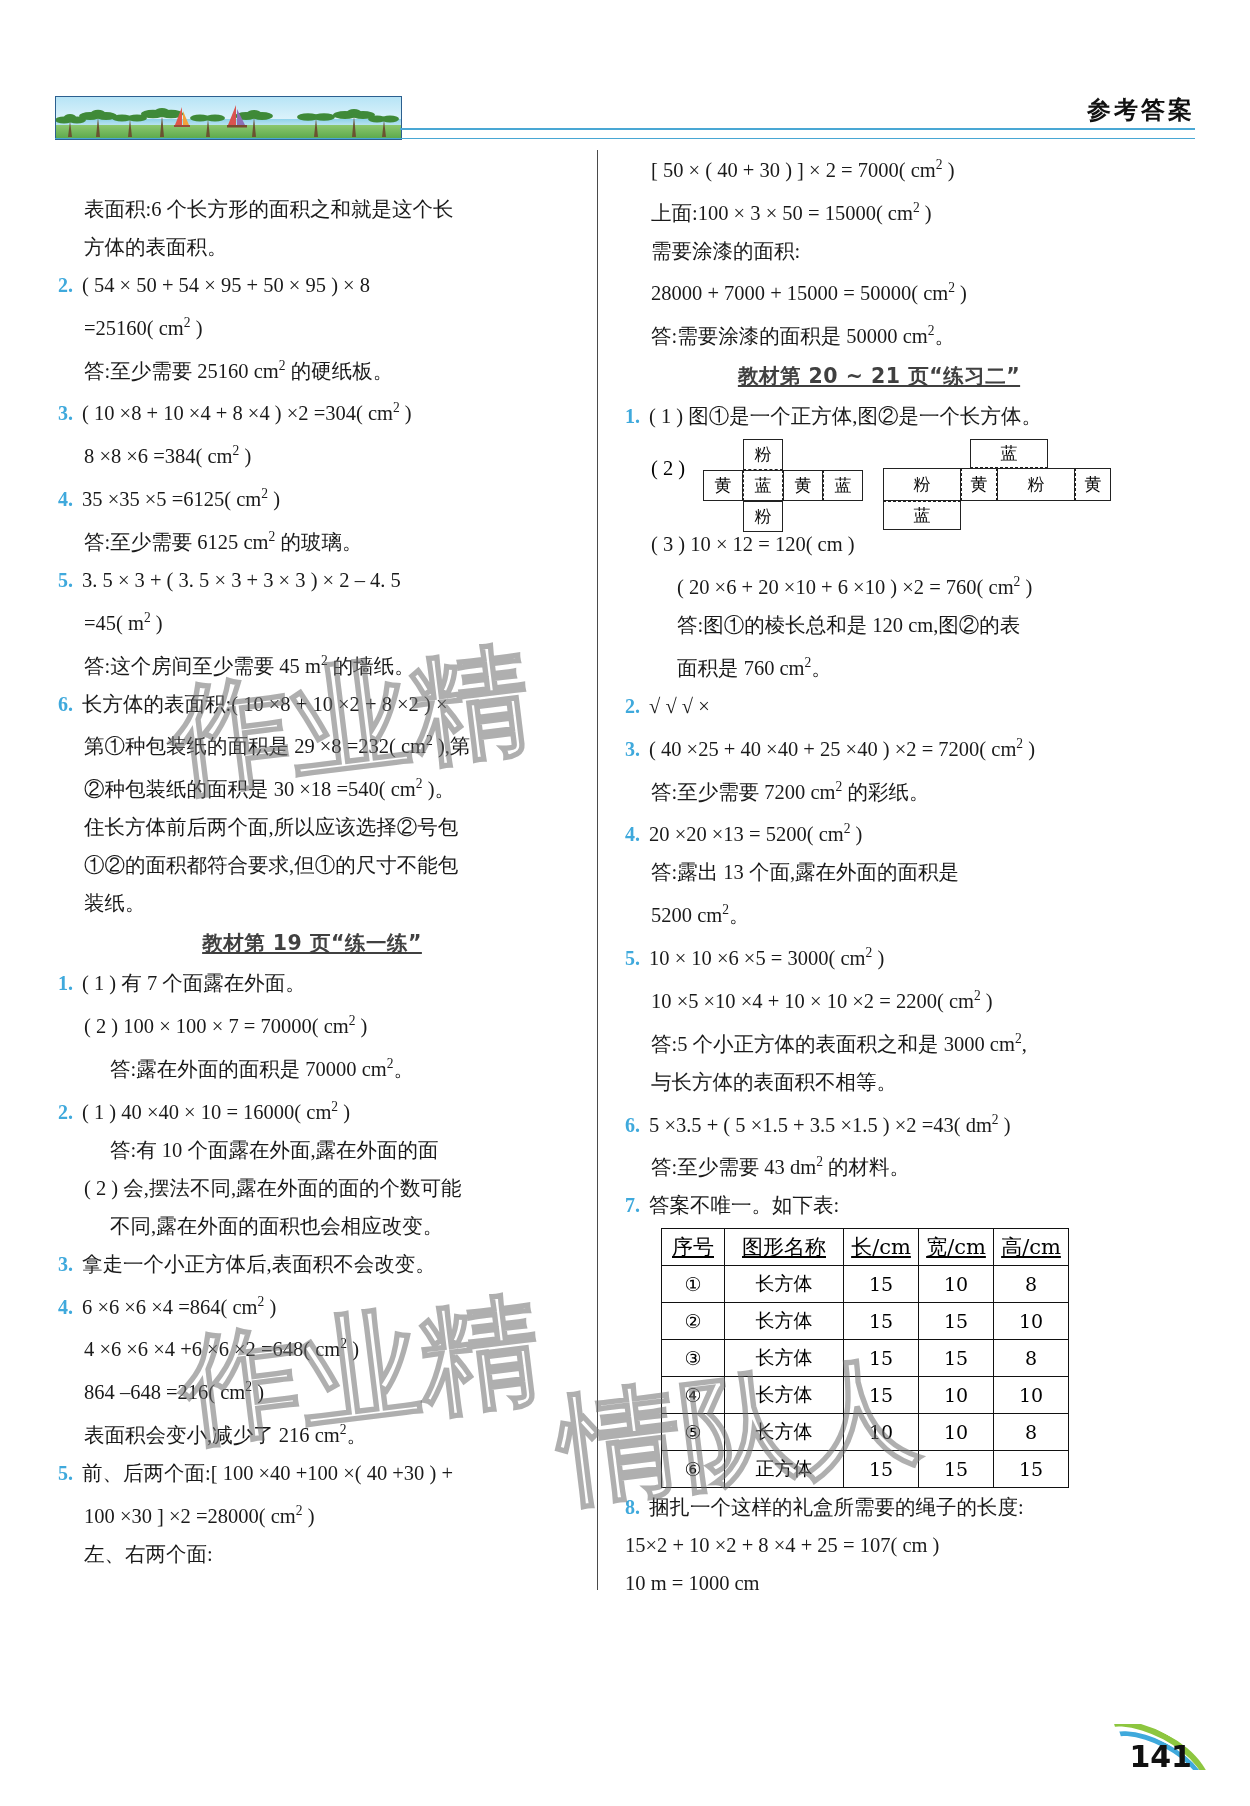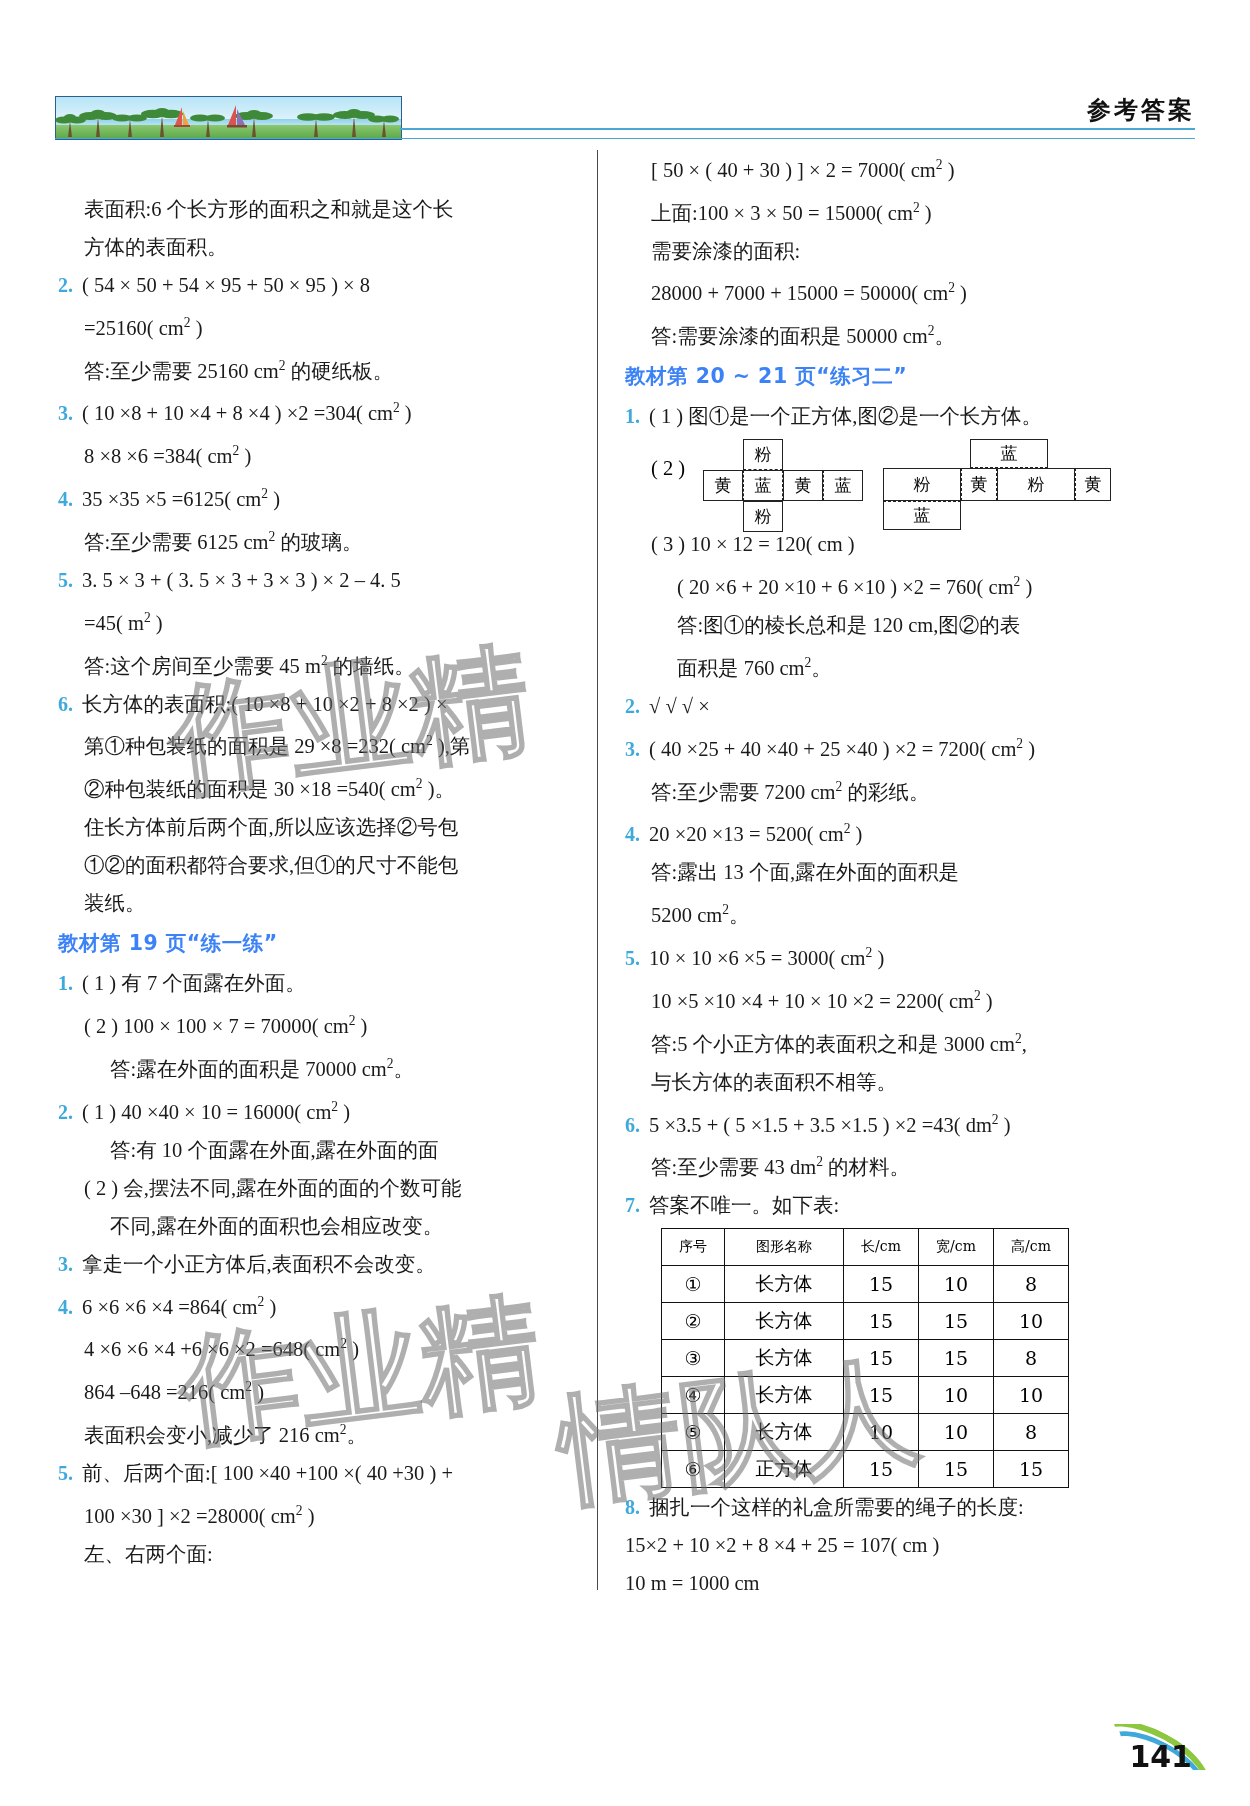--- a/index.html
+++ b/index.html
@@ -52,24 +52,25 @@
   .line{
     font-size:20.5px;line-height:38px;color:#1a1a1a;
     white-space:nowrap;position:relative;
   }
   .indent1{padding-left:26px;}
   .indent2{padding-left:52px;}
   .num{color:#3fa9dc;font-weight:700;font-size:20px;
        display:inline-block;width:24px;}
   sup{font-size:0.66em;vertical-align:super;}
   .sect{
-    color:#3b82f6;font-weight:700;
+    text-align:center;color:#404040;font-weight:700;
     font-size:20.5px;line-height:42px;
     font-family:"DejaVu Sans","Liberation Sans",sans-serif;
     letter-spacing:0.5px;
+    text-decoration:underline;
   }
 
   
   .nets{position:relative;height:88px;margin-top:2px;}
   .netlabel{position:absolute;left:26px;top:20px;font-size:20.5px;}
   .cell{
     position:absolute;box-sizing:border-box;
     border:1.3px solid #222;background:#fff;
     font-size:17px;line-height:1;
     display:flex;align-items:center;justify-content:center;
@@ -85,21 +86,21 @@
     border-collapse:collapse;margin-left:36px;margin-top:4px;
     font-size:18px;font-family:"DejaVu Serif",serif;
   }
   table.t7 td,table.t7 th{
     border:1.1px solid #111;text-align:center;
     padding:3px 0;font-weight:400;height:30px;
   }
   table.t7 .c-no{width:62px;}
   table.t7 .c-name{width:118px;}
   table.t7 .c-v{width:74px;}
-  table.t7 thead td{font-size:14px;}
+  table.t7 thead td{font-size:21px;text-decoration:underline;}
   table.t7 tbody td{font-size:19px;}
 
   
   .pg-num{
     position:absolute;right:58px;bottom:32px;
     font-size:30px;font-weight:700;color:#111;
     font-family:"DejaVu Sans","Liberation Sans",sans-serif;
     text-align:center;
   }
   .swoosh{

